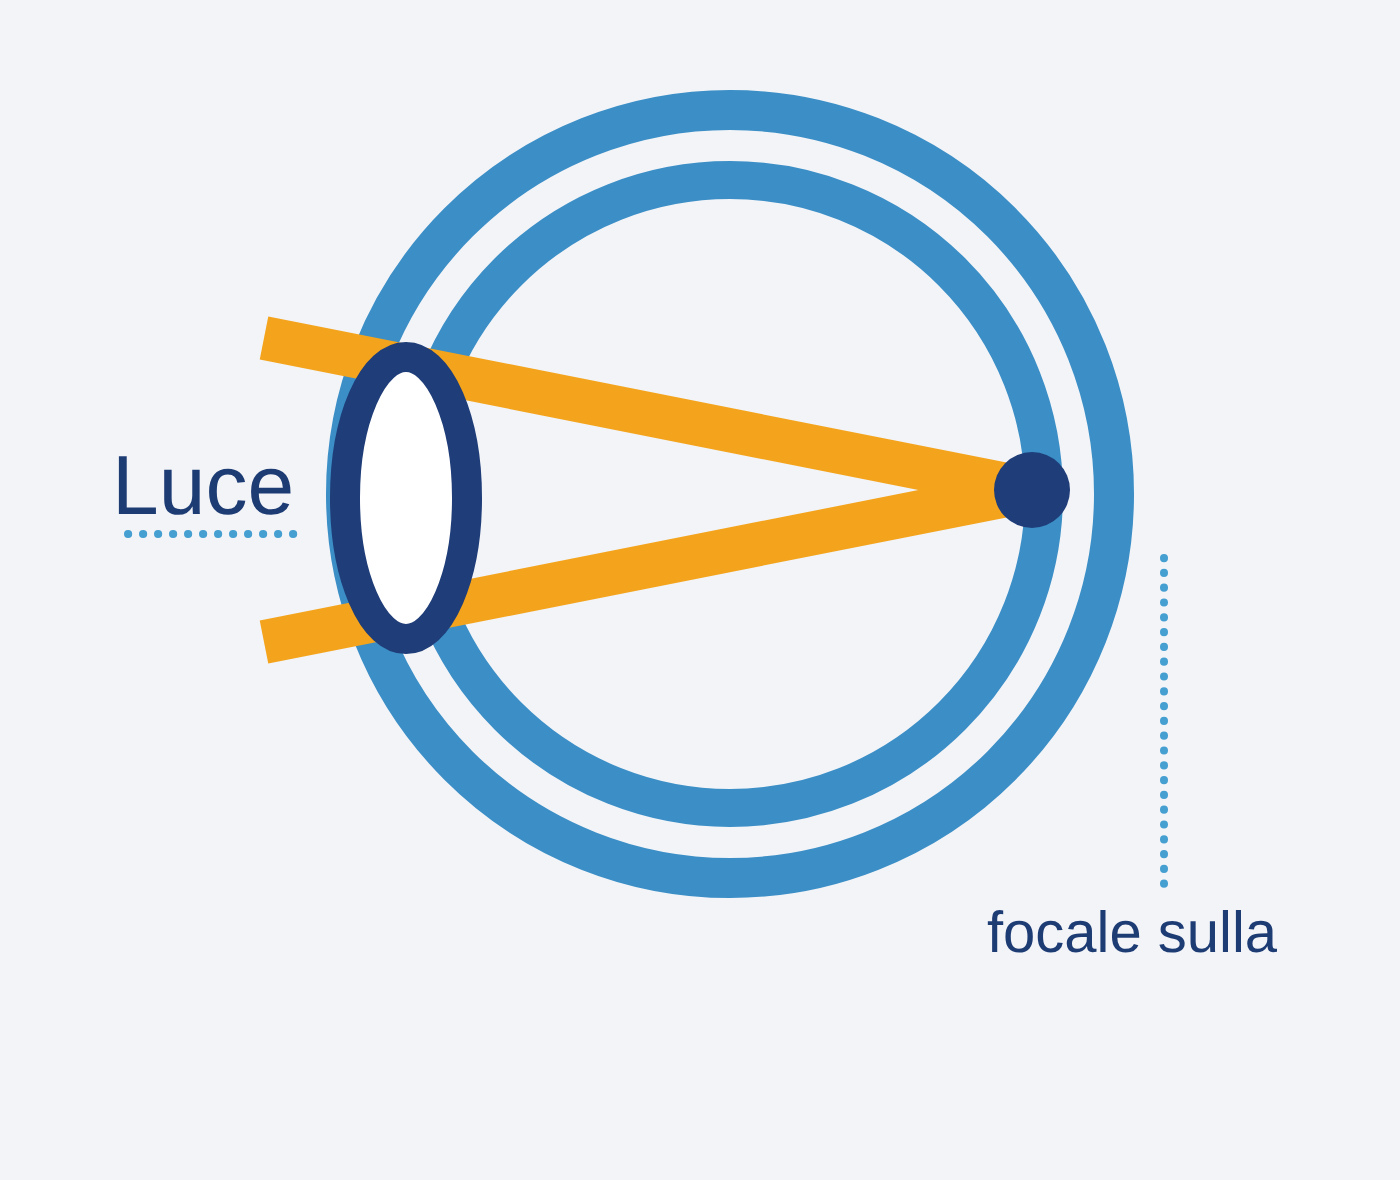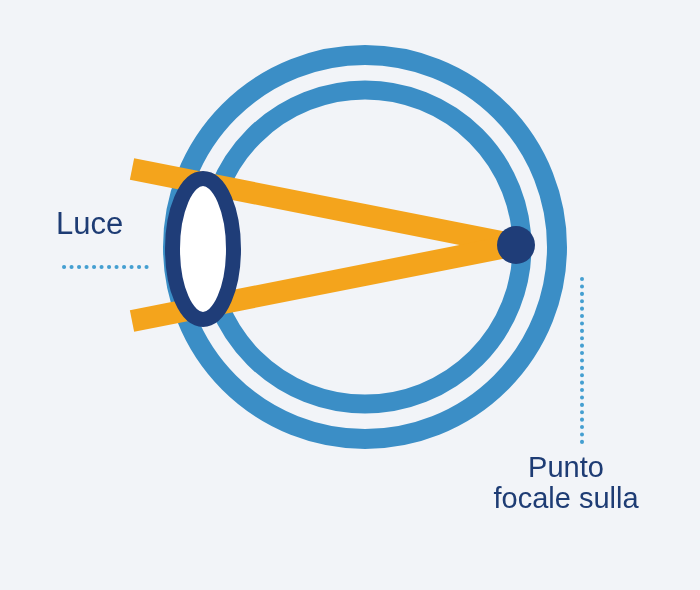--- a/index.html
+++ b/index.html
@@ -19,22 +19,22 @@
     left: 0;
     top: 0;
   }
   .label {
     position: absolute;
     color: #1e3c74;
     -webkit-font-smoothing: antialiased;
   }
   .label-luce {
     left: 56px;
-    top: 208px;
-    font-size: 31px;
+    top: 222px;
+    font-size: 42px;
     line-height: 1;
     letter-spacing: 0px;
   }
   .label-focal {
     left: 456px;
     top: 452px;
     width: 220px;
     font-size: 29px;
     line-height: 31px;
     text-align: center;
@@ -59,17 +59,16 @@
     <circle cx="516" cy="245" r="19" fill="#1f3d78"></circle>
 
     <line x1="64" y1="267" x2="153" y2="267" stroke-width="4" stroke-linecap="round" stroke-dasharray="0.1 7.4" stroke="#459fd1"></line>
 
     <line x1="582" y1="279" x2="582" y2="445" stroke-width="4" stroke-linecap="round" stroke-dasharray="0.1 7.3" stroke="#459fd1"></line>
   </svg>
 
   <div class="label label-luce">Luce</div>
 
   <div class="label label-focal">
-    <span>Punto</span>
     <span>focale sulla</span>
   </div>
 
 </div>
 
 </body></html>

